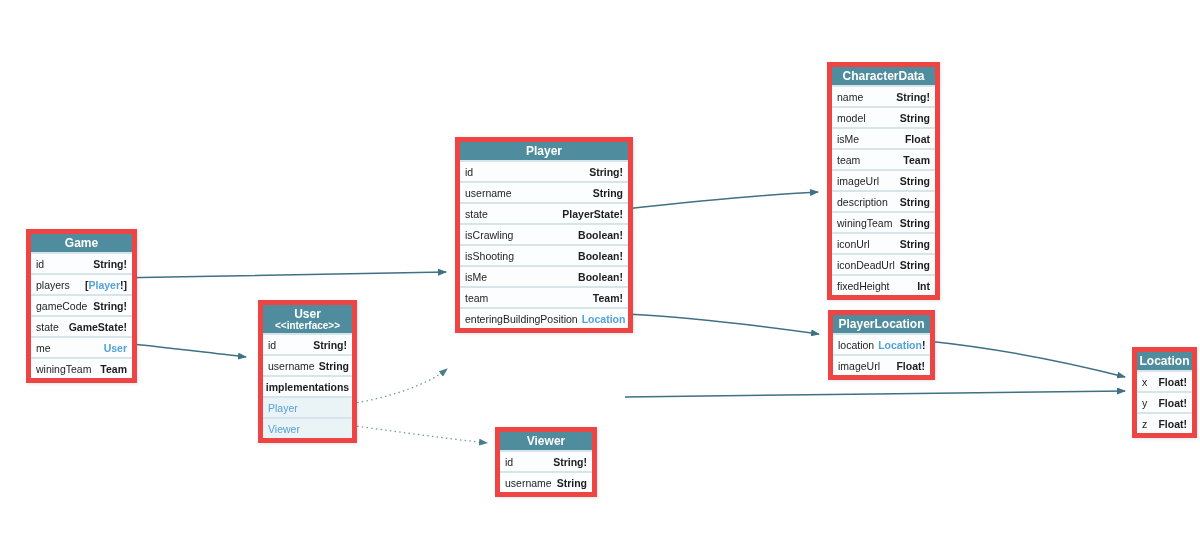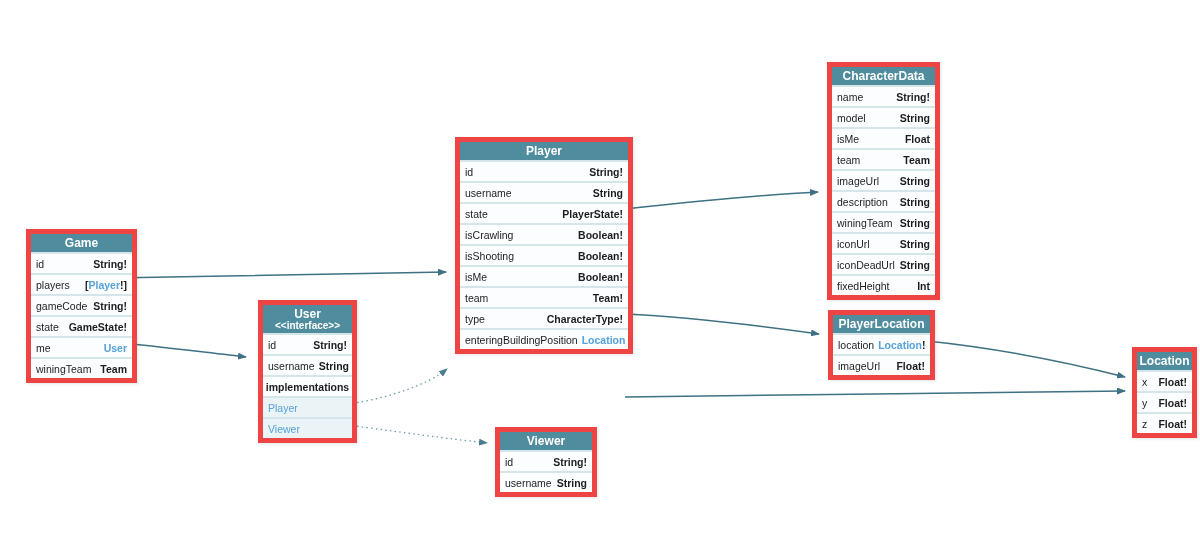--- a/index.html
+++ b/index.html
@@ -123,24 +123,20 @@
         </div>
         <div class="row">
           <span class="lab">isMe</span>
           <span class="typ"><span>Boolean!</span></span>
         </div>
         <div class="row">
           <span class="lab">team</span>
           <span class="typ"><span>Team!</span></span>
         </div>
         <div class="row">
-          <span class="lab">type</span>
-          <span class="typ"><span>CharacterType!</span></span>
-        </div>
-        <div class="row">
           <span class="lab">enteringBuildingPosition</span>
           <span class="typ"><span class="link">Location</span></span>
         </div>
       </div>
       <div class="node" style="left: 495px; top: 427px; width: 92px;">
         <div class="hdr">
           <div>Viewer</div>
         </div>
         <div class="row">
           <span class="lab">id</span>

